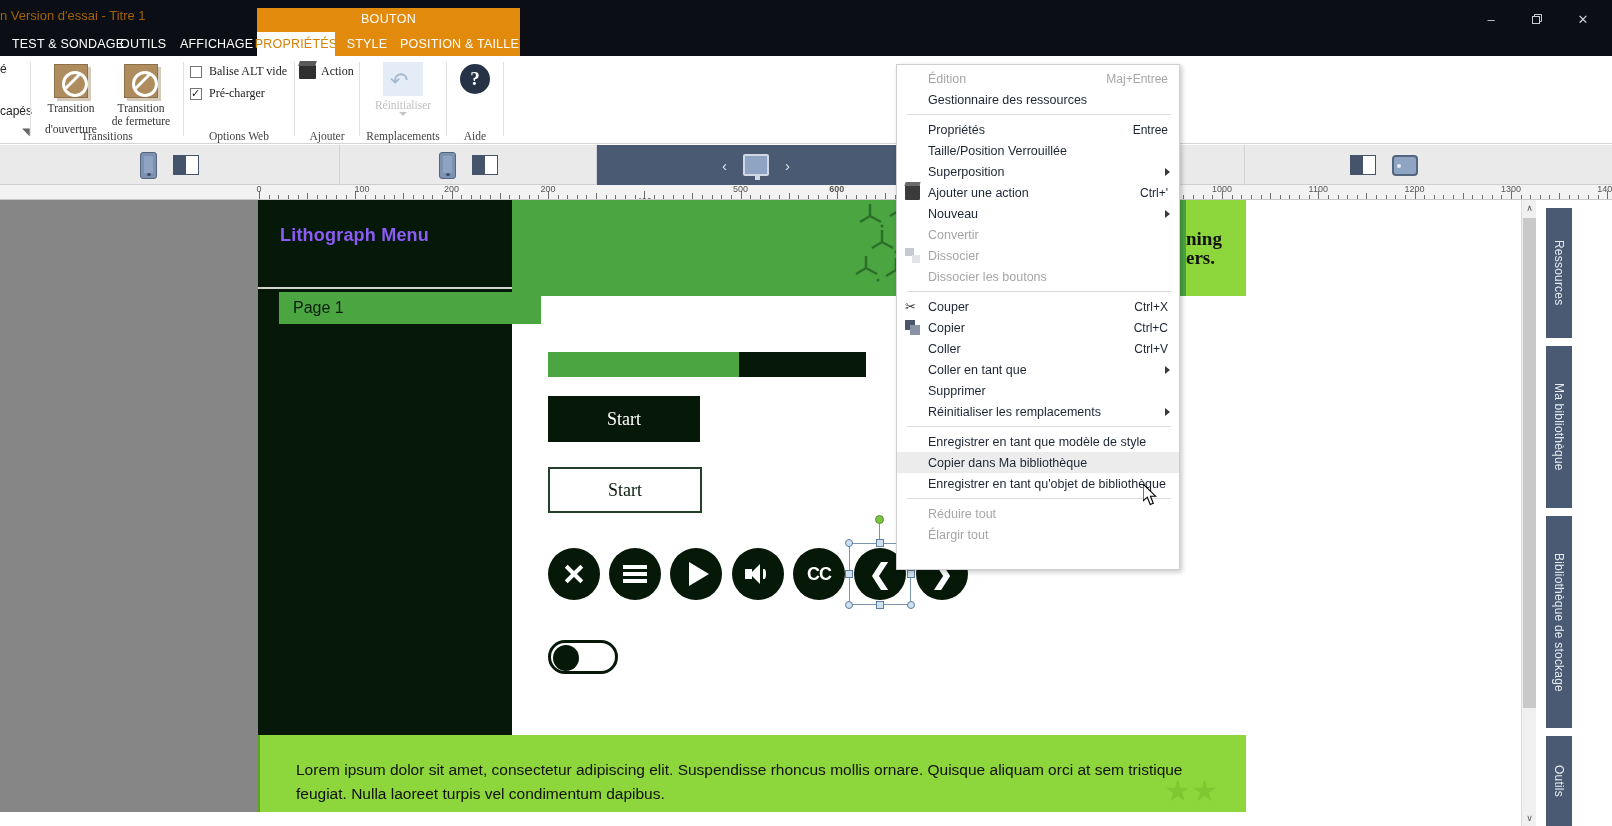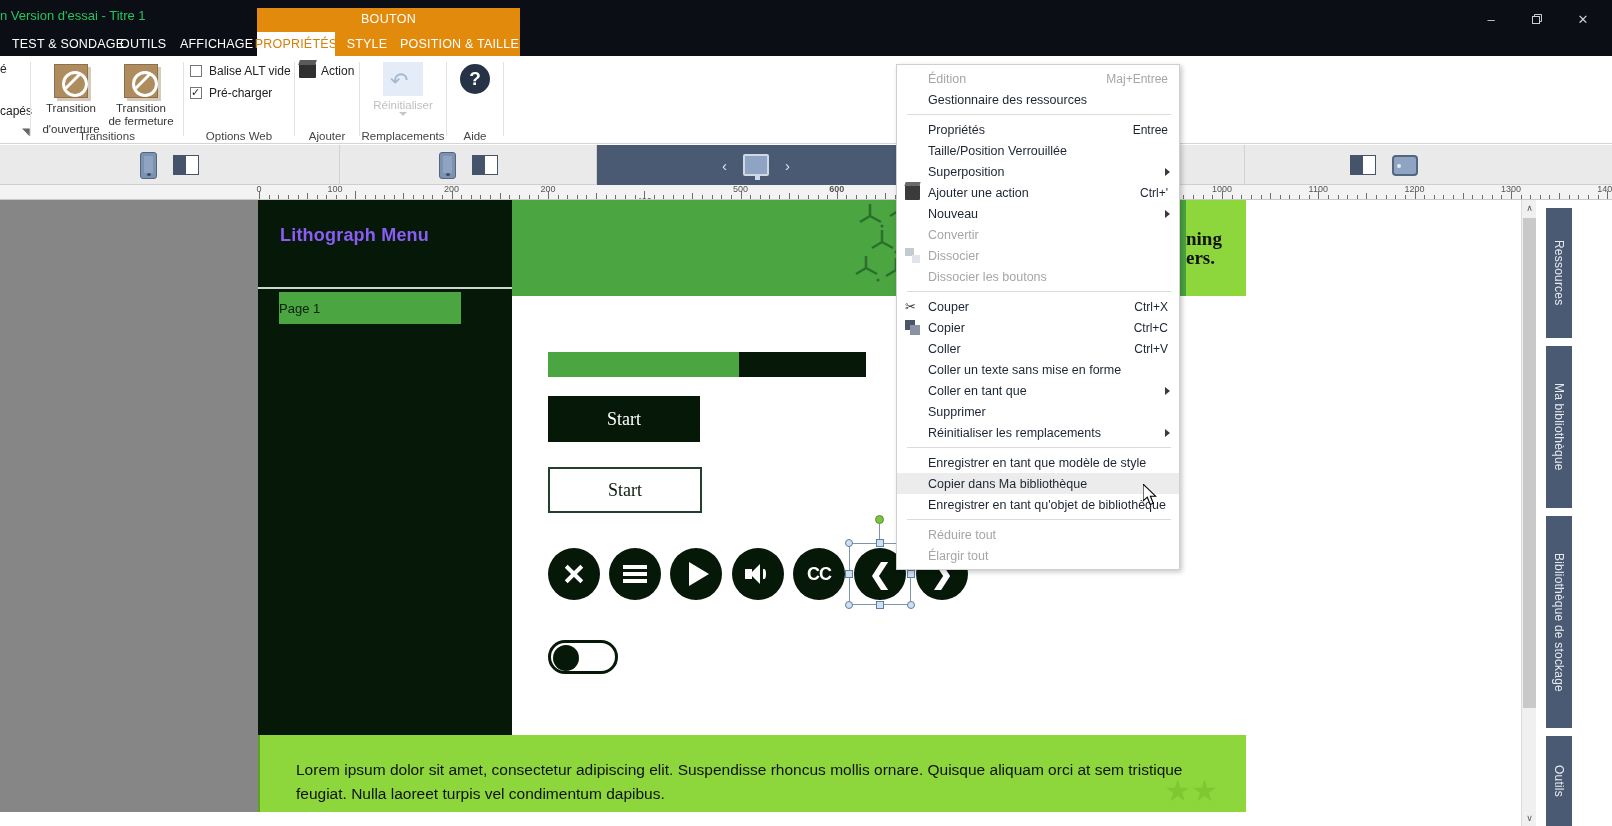--- a/index.html
+++ b/index.html
@@ -11,21 +11,21 @@
   }
   #app { position: relative; width: 1612px; height: 826px; }
 
   
   .titlebar {
     position: absolute; left: 0; top: 0; width: 1612px; height: 32px;
     background: #0b0e14;
   }
   .titlebar-text {
     position: absolute; left: 0px; top: 8px;
-    font-size: 13px; color: #22c55e; white-space: nowrap;
+    font-size: 13px; color: #a16207; white-space: nowrap;
   }
   .ctx-title-tab {
     position: absolute; left: 257px; top: 8px; width: 263px; height: 24px;
     background: #e28a0c;
   }
   .ctx-title-tab span {
     position: absolute; left: 0; right: 0; top: 4px; text-align: center;
     font-size: 12.5px; color: #ffffff; letter-spacing: .3px;
   }
   .win-btns { position: absolute; right: 6px; top: 10px; display: flex; gap: 0px; }
@@ -55,21 +55,21 @@
     letter-spacing: .2px;
   }
   .tab.ctx { background: #e28a0c; }
   .tab.active { background: #ffffff; color: #d4820a; }
 
   
   .ribbon {
     position: absolute; left: 0; top: 56px; width: 1612px; height: 88px;
     background: #ffffff; border-bottom: 1px solid #d4d4d4;
   }
-  .rib-group { position: absolute; top: 0; height: 88px; }
+  .rib-group { position: absolute; top: 0; height: 88px; font-family: Liberation Serif, serif; }
   .rib-sep { position: absolute; top: 6px; width: 1px; height: 74px; background: #e1e1e1; }
   .rib-glabel {
     position: absolute; bottom: 2px; left: 0; width: 100%; text-align: center;
     font-size: 11.5px; color: #444;
   }
   .rib-bigbtn {
     position: absolute; top: 4px; width: 72px; text-align: center;
   }
   .rib-bigbtn .lbl { font-size: 11.5px; color: #333; line-height: 13px; margin-top: 4px; }
   .icon-noentry {
@@ -167,23 +167,23 @@
   .canvas-left-gutter { position: absolute; left: 0; top: 0; width: 258px; height: 612px; background: #868686; }
   .canvas-page { position: absolute; left: 258px; top: 0; width: 988px; height: 612px; background: #ffffff; }
 
   .slide-sidebar { position: absolute; left: 0; top: 0; width: 254px; height: 535px; background: #061808; }
   .slide-title {
     position: absolute; left: 22px; top: 25px; font-size: 18px; font-weight: bold;
     color: #8b5cf6; letter-spacing: .2px;
   }
   .slide-hr { position: absolute; left: 0; top: 87px; width: 254px; height: 2px; background: #cfd6cf; }
   .page-chip {
-    position: absolute; left: 21px; top: 92px; width: 182px; height: 32px;
-    background: #4BA541; color: #0b1f0c; font-size: 13px;
-    display: flex; align-items: center; 
+    position: absolute; left: 21px; top: 92px; width: 262px; height: 32px;
+    background: #4BA541; color: #0b1f0c; font-size: 16px;
+    display: flex; align-items: center; padding-left: 14px;
   }
 
   .hdr-green { position: absolute; left: 254px; top: 0; width: 734px; height: 96px; background: #4BA541; }
   .hdr-pattern { position: absolute; left: 340px; top: 0; width: 230px; height: 96px; opacity: .75; }
   .logo-box {
     position: absolute; right: 0px; top: 0; width: 60px; height: 96px;
     background: #8DD63B; display: flex; flex-direction: column;
     align-items: flex-start; justify-content: center; overflow: hidden;
   }
   .logo-box b { font-size: 19px; color: #111; line-height: 19px; font-family: "Liberation Serif", serif; }
@@ -422,21 +422,21 @@
       <div class="rtick" style="left: 268.63px; height: 4px;"></div>
       <div class="rtick" style="left: 278.26px; height: 4px;"></div>
       <div class="rtick" style="left: 287.89px; height: 4px;"></div>
       <div class="rtick" style="left: 297.52px; height: 4px;"></div>
       <div class="rtick" style="left: 307.15px; height: 6px;"></div>
       <div class="rtick" style="left: 316.78px; height: 4px;"></div>
       <div class="rtick" style="left: 326.41px; height: 4px;"></div>
       <div class="rtick" style="left: 336.04px; height: 4px;"></div>
       <div class="rtick" style="left: 345.67px; height: 4px;"></div>
       <div class="rtick" style="left: 355.3px; height: 8px;"></div>
-      <div class="rlabel" style="left: 335px; text-align: right;">100</div>
+      <div class="rlabel" style="left: 362px; text-align: right;">100</div>
       <div class="rtick" style="left: 364.93px; height: 4px;"></div>
       <div class="rtick" style="left: 374.56px; height: 4px;"></div>
       <div class="rtick" style="left: 384.19px; height: 4px;"></div>
       <div class="rtick" style="left: 393.82px; height: 4px;"></div>
       <div class="rtick" style="left: 403.45px; height: 6px;"></div>
       <div class="rtick" style="left: 413.08px; height: 4px;"></div>
       <div class="rtick" style="left: 422.71px; height: 4px;"></div>
       <div class="rtick" style="left: 432.34px; height: 4px;"></div>
       <div class="rtick" style="left: 441.97px; height: 4px;"></div>
       <div class="rtick" style="left: 451.6px; height: 8px;"></div>
@@ -754,23 +754,20 @@
       <div class="mi">
         <span class="mico ico-copy"></span>
         <span>Copier</span>
         <span class="sc">Ctrl+C</span>
       </div>
       <div class="mi">
         <span>Coller</span>
         <span class="sc">Ctrl+V</span>
       </div>
       <div class="mi">
-        <span>Coller un texte sans mise en forme</span>
-      </div>
-      <div class="mi">
         <span>Coller en tant que</span>
         <span class="subarrow"></span>
       </div>
       <div class="mi">
         <span>Supprimer</span>
       </div>
       <div class="mi">
         <span>Réinitialiser les remplacements</span>
         <span class="subarrow"></span>
       </div>

